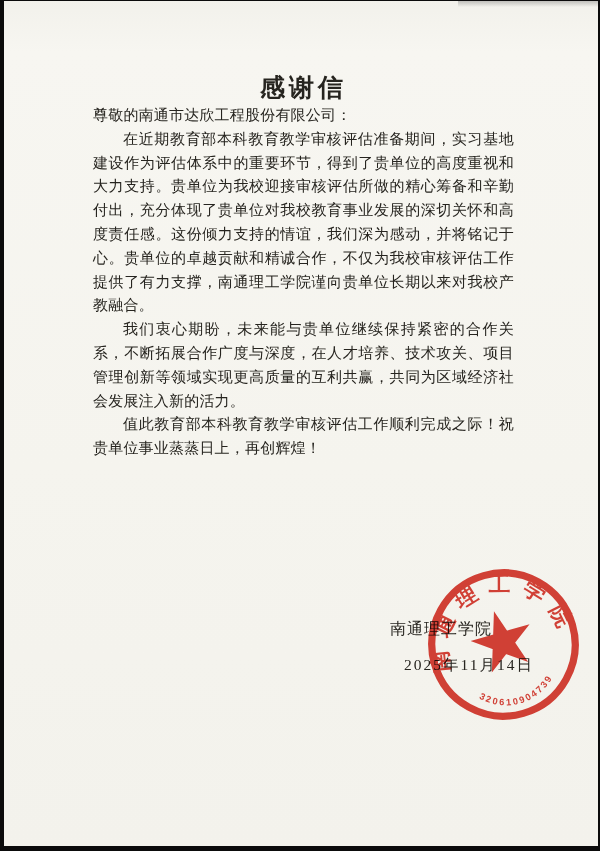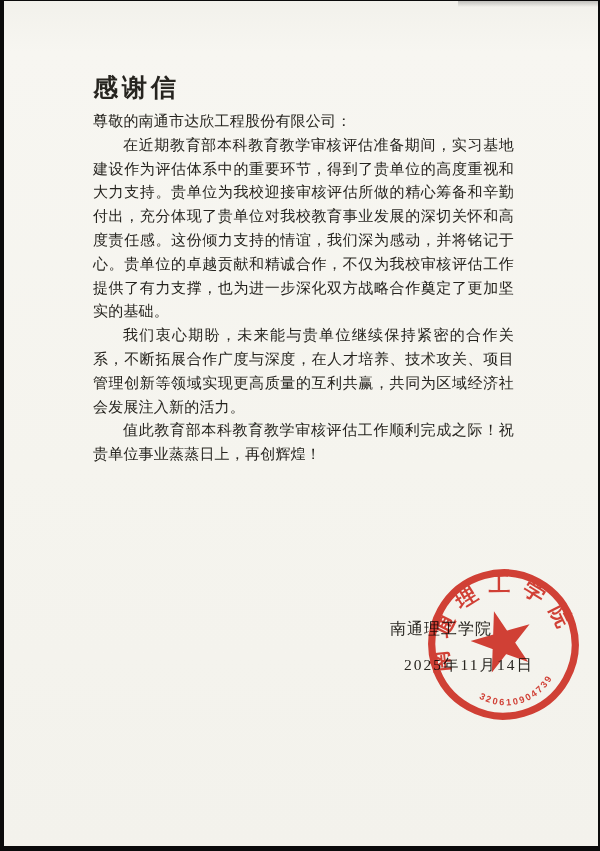--- a/index.html
+++ b/index.html
@@ -28,27 +28,28 @@
   }
   .content {
     position: absolute;
     left: 89px;
     right: 84px;
     top: 0;
   }
   .title {
     margin: 0;
     padding-top: 72px;
+    text-align: center;
     font-size: 25px;
     font-weight: bold;
     letter-spacing: 4px;
     line-height: 30px;
   }
   .body-text {
-    margin-top: 7px;
+    margin-top: 1px;
     font-size: 15px;
     line-height: 23.8px;
     text-align: justify;
     letter-spacing: 0.2px;
   }
   .body-text p {
     margin: 0;
     text-indent: 2em;
   }
   .body-text p.salutation {
@@ -88,21 +89,21 @@
 </head>
 <body>
 
 <div class="scan-page">
   <div class="corner-shade"></div>
 
   <div class="content">
     <h1 class="title">感谢信</h1>
     <div class="body-text">
       <p class="salutation">尊敬的南通市达欣工程股份有限公司：</p>
-      <p>在近期教育部本科教育教学审核评估准备期间，实习基地建设作为评估体系中的重要环节，得到了贵单位的高度重视和大力支持。贵单位为我校迎接审核评估所做的精心筹备和辛勤付出，充分体现了贵单位对我校教育事业发展的深切关怀和高度责任感。这份倾力支持的情谊，我们深为感动，并将铭记于心。贵单位的卓越贡献和精诚合作，不仅为我校审核评估工作提供了有力支撑，也为进一步深化双方战略合作奠定了更加坚实的基础。</p>
+      <p>在近期教育部本科教育教学审核评估准备期间，实习基地建设作为评估体系中的重要环节，得到了贵单位的高度重视和大力支持。贵单位为我校迎接审核评估所做的精心筹备和辛勤付出，充分体现了贵单位对我校教育事业发展的深切关怀和高度责任感。这份倾力支持的情谊，我们深为感动，并将铭记于心。贵单位的卓越贡献和精诚合作，不仅为我校审核评估工作提供了有力支撑，南通理工学院谨向贵单位长期以来对我校产教融合。</p>
       <p>我们衷心期盼，未来能与贵单位继续保持紧密的合作关系，不断拓展合作广度与深度，在人才培养、技术攻关、项目管理创新等领域实现更高质量的互利共赢，共同为区域经济社会发展注入新的活力。</p>
       <p>值此教育部本科教育教学审核评估工作顺利完成之际！祝贵单位事业蒸蒸日上，再创辉煌！</p>
     </div>
   </div>
 
   <div class="signature">
     <div class="sig-name">南通理工学院</div>
     <div class="sig-date">2025年11月14日</div>
   </div>
 

